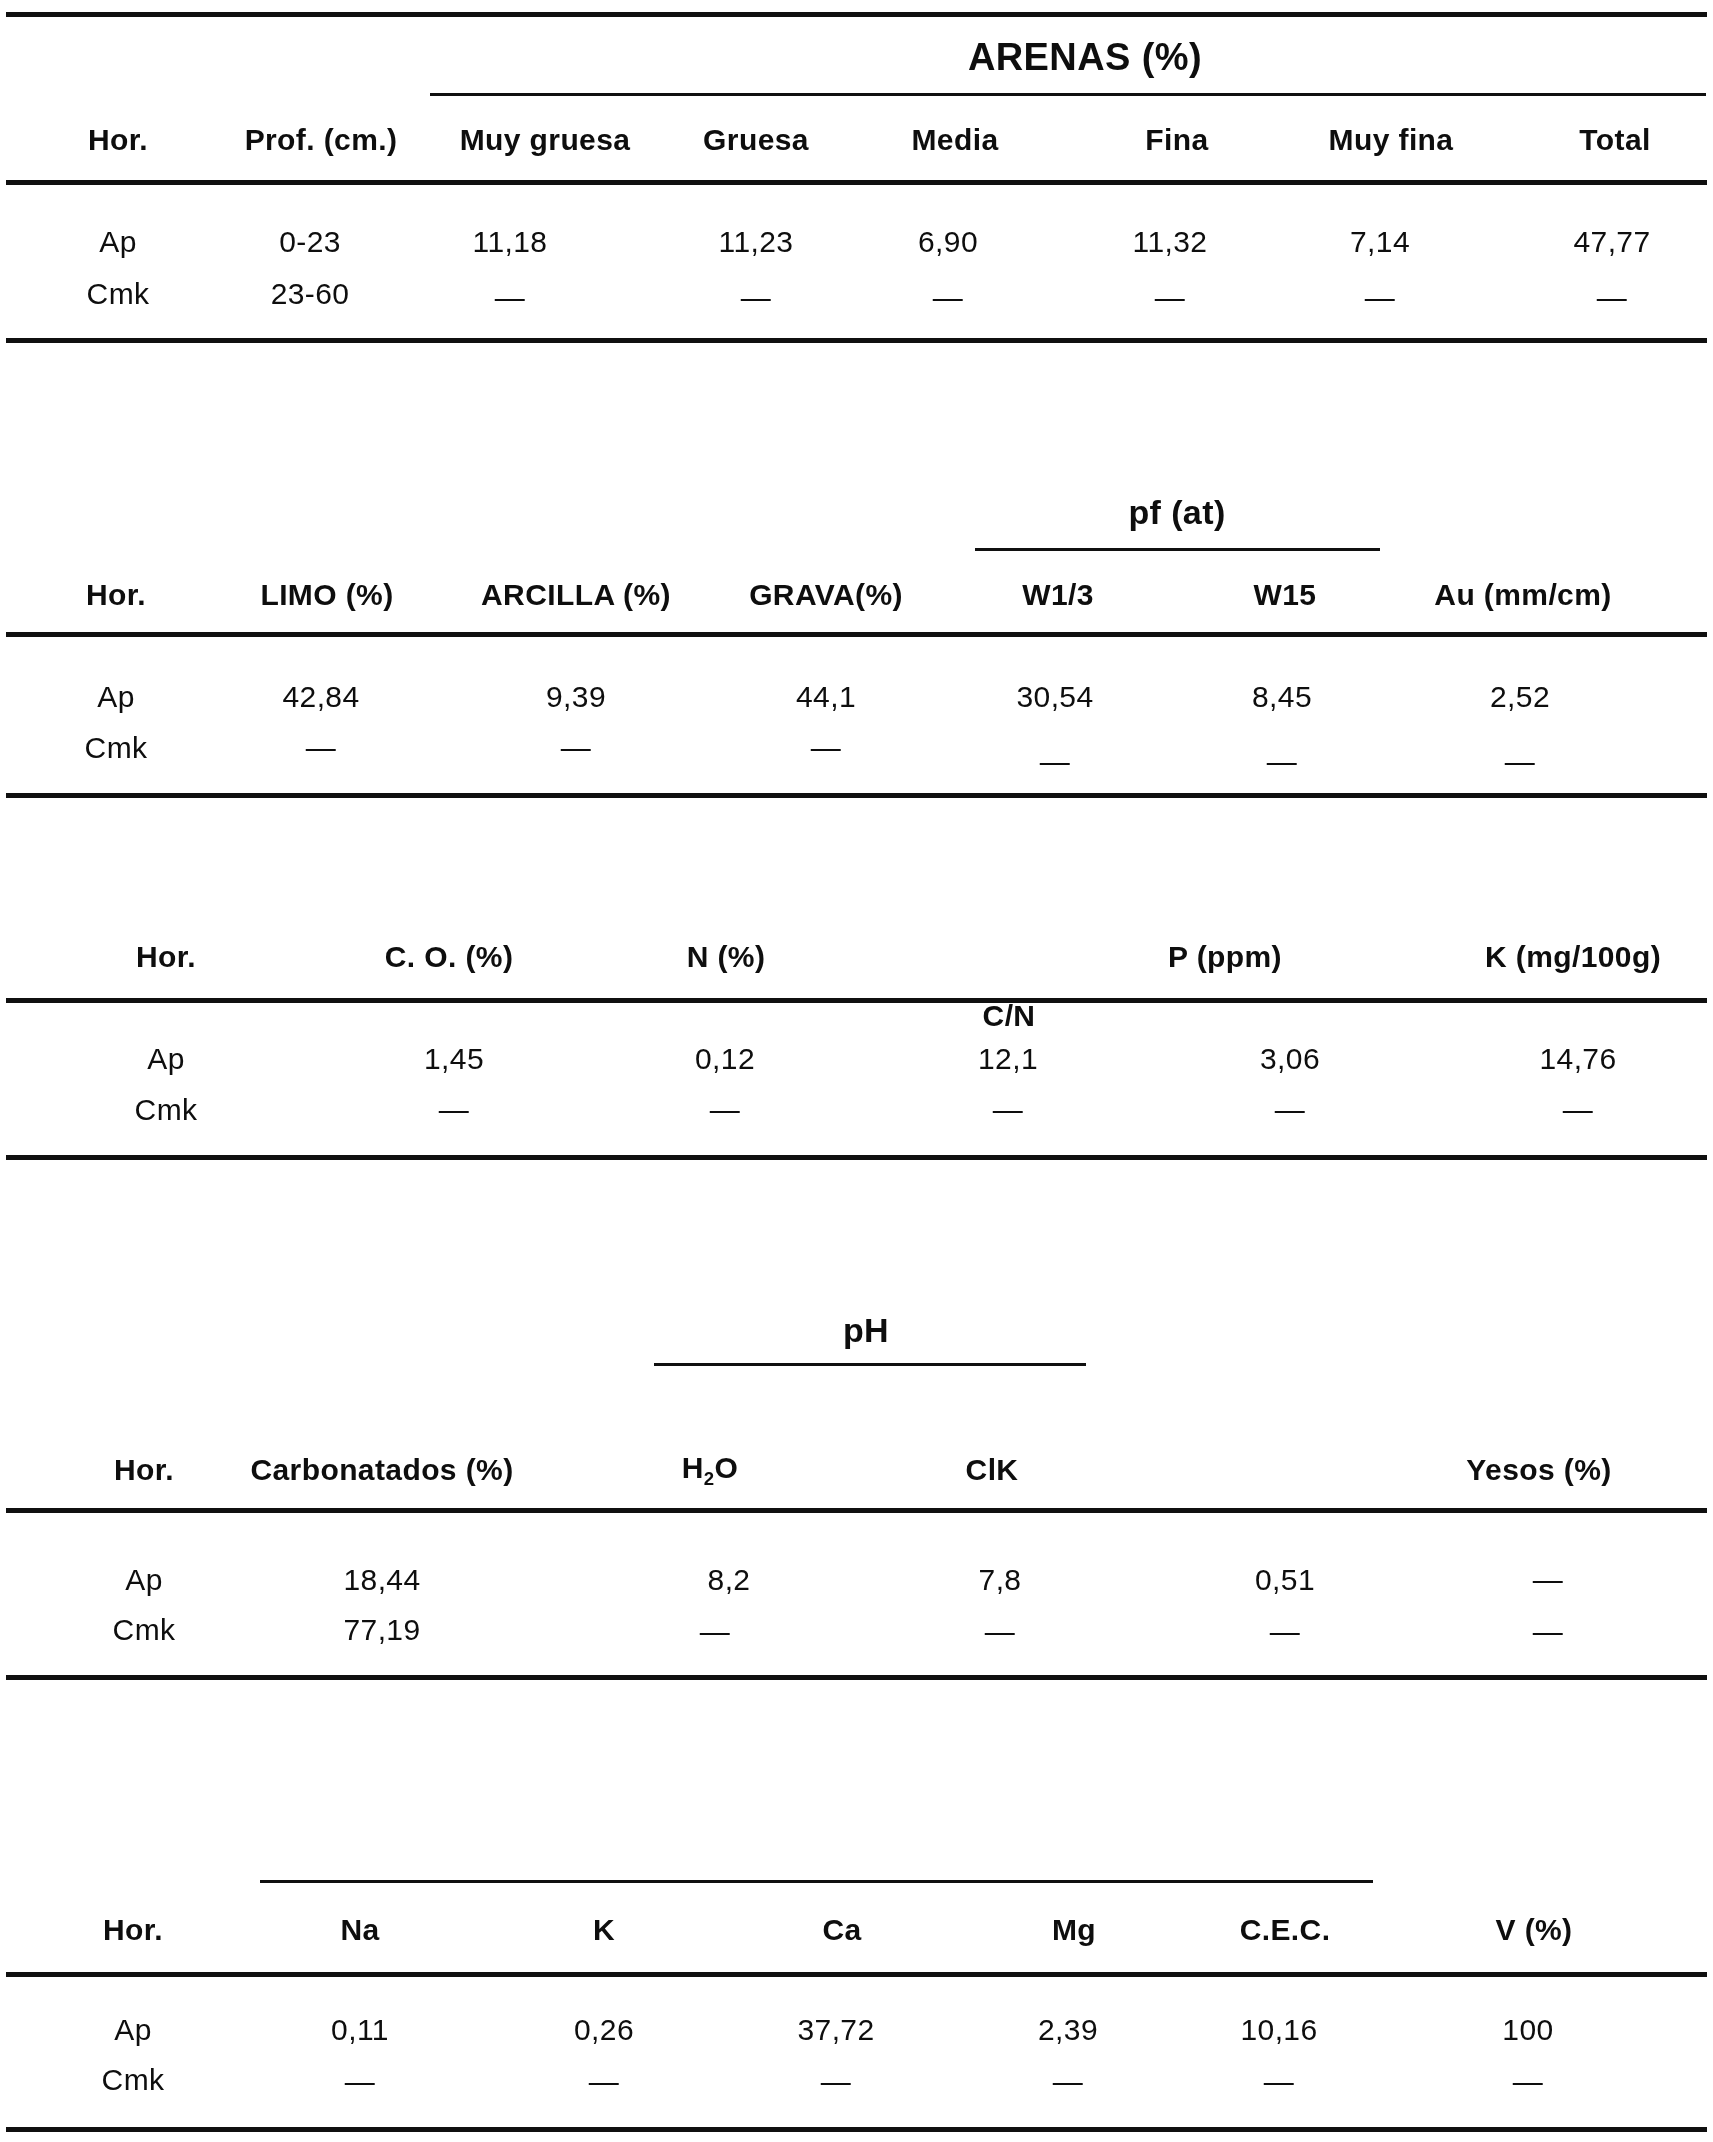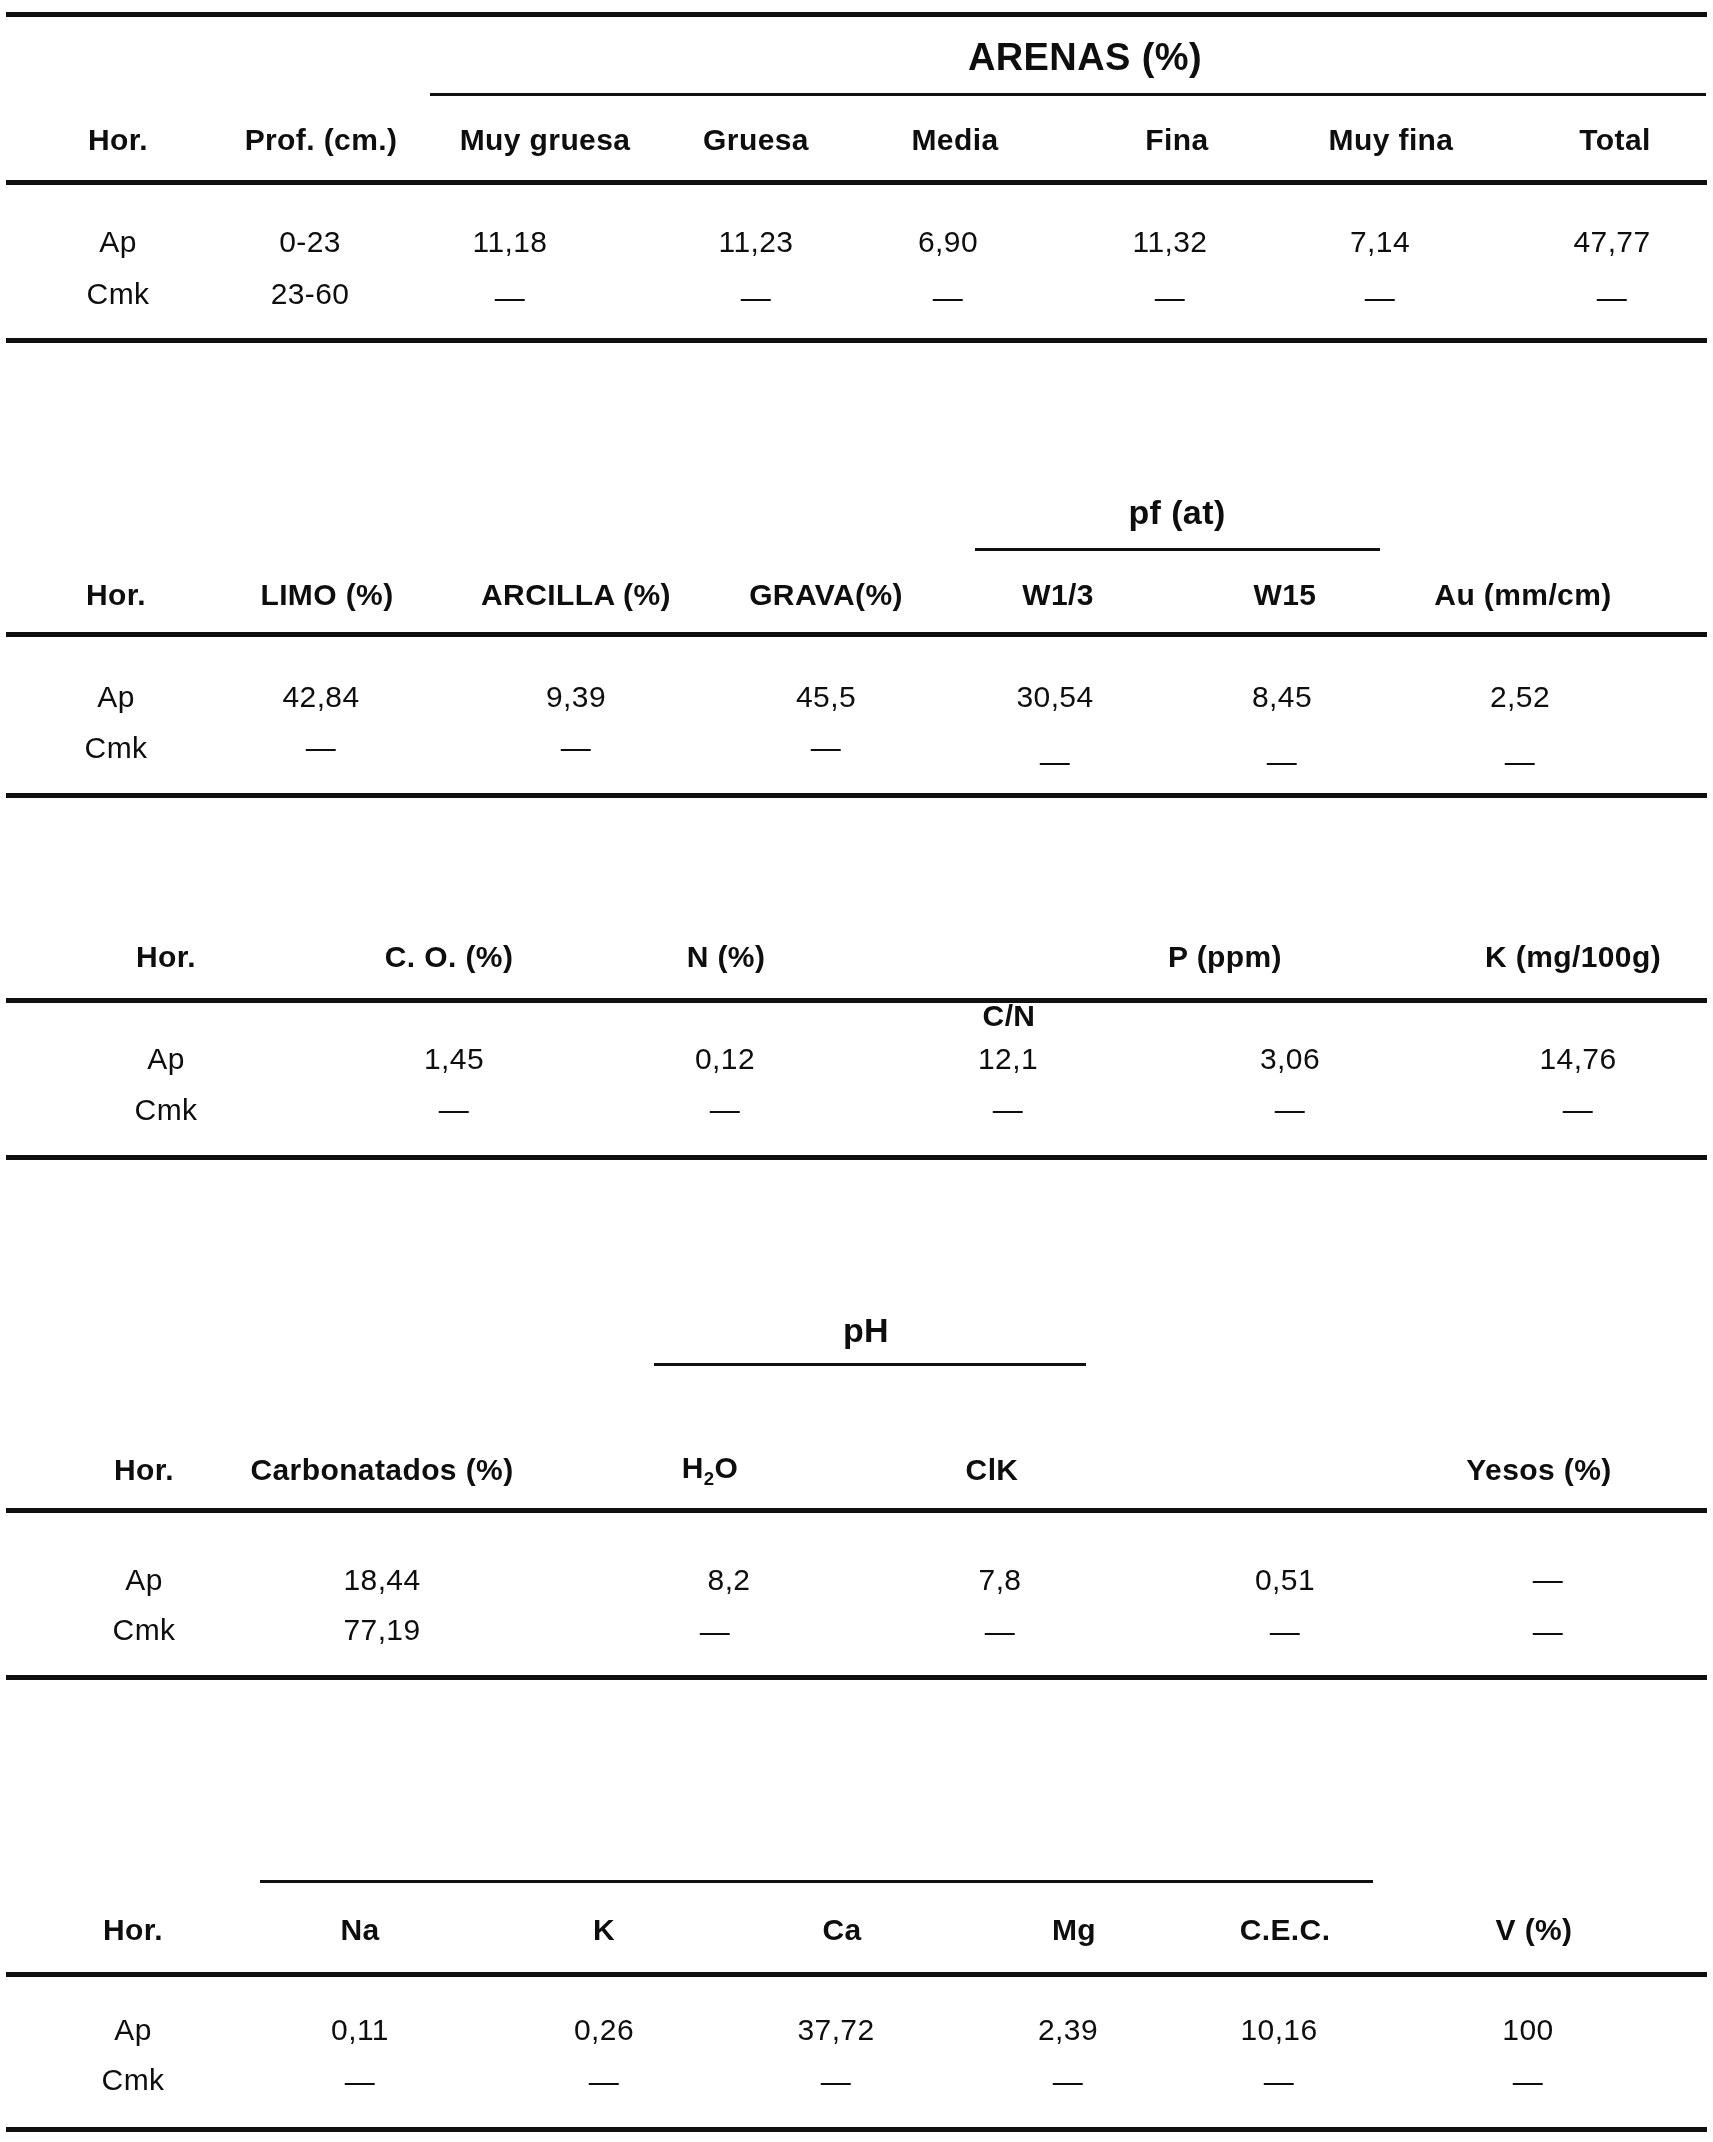--- a/index.html
+++ b/index.html
@@ -78,21 +78,21 @@
   <div class="cell hdr" style="left:826px;top:595px;">GRAVA(%)</div>
   <div class="cell hdr" style="left:1058px;top:595px;">W1/3</div>
   <div class="cell hdr" style="left:1285px;top:595px;">W15</div>
   <div class="cell hdr" style="left:1523px;top:595px;">Au (mm/cm)</div>
 
   <div class="rule thick" style="left:6px;top:632px;width:1701px;"></div>
 
   <div class="cell" style="left:116px;top:697px;">Ap</div>
   <div class="cell" style="left:321px;top:697px;">42,84</div>
   <div class="cell" style="left:576px;top:697px;">9,39</div>
-  <div class="cell" style="left:826px;top:697px;">45,5</div>
+  <div class="cell" style="left:826px;top:697px;">44,1</div>
   <div class="cell" style="left:1055px;top:697px;">30,54</div>
   <div class="cell" style="left:1282px;top:697px;">8,45</div>
   <div class="cell" style="left:1520px;top:697px;">2,52</div>
 
   <div class="cell" style="left:116px;top:748px;">Cmk</div>
   <div class="cell" style="left:321px;top:748px;">—</div>
   <div class="cell" style="left:576px;top:748px;">—</div>
   <div class="cell" style="left:826px;top:748px;">—</div>
   <div class="cell" style="left:1055px;top:762px;">—</div>
   <div class="cell" style="left:1282px;top:762px;">—</div>

